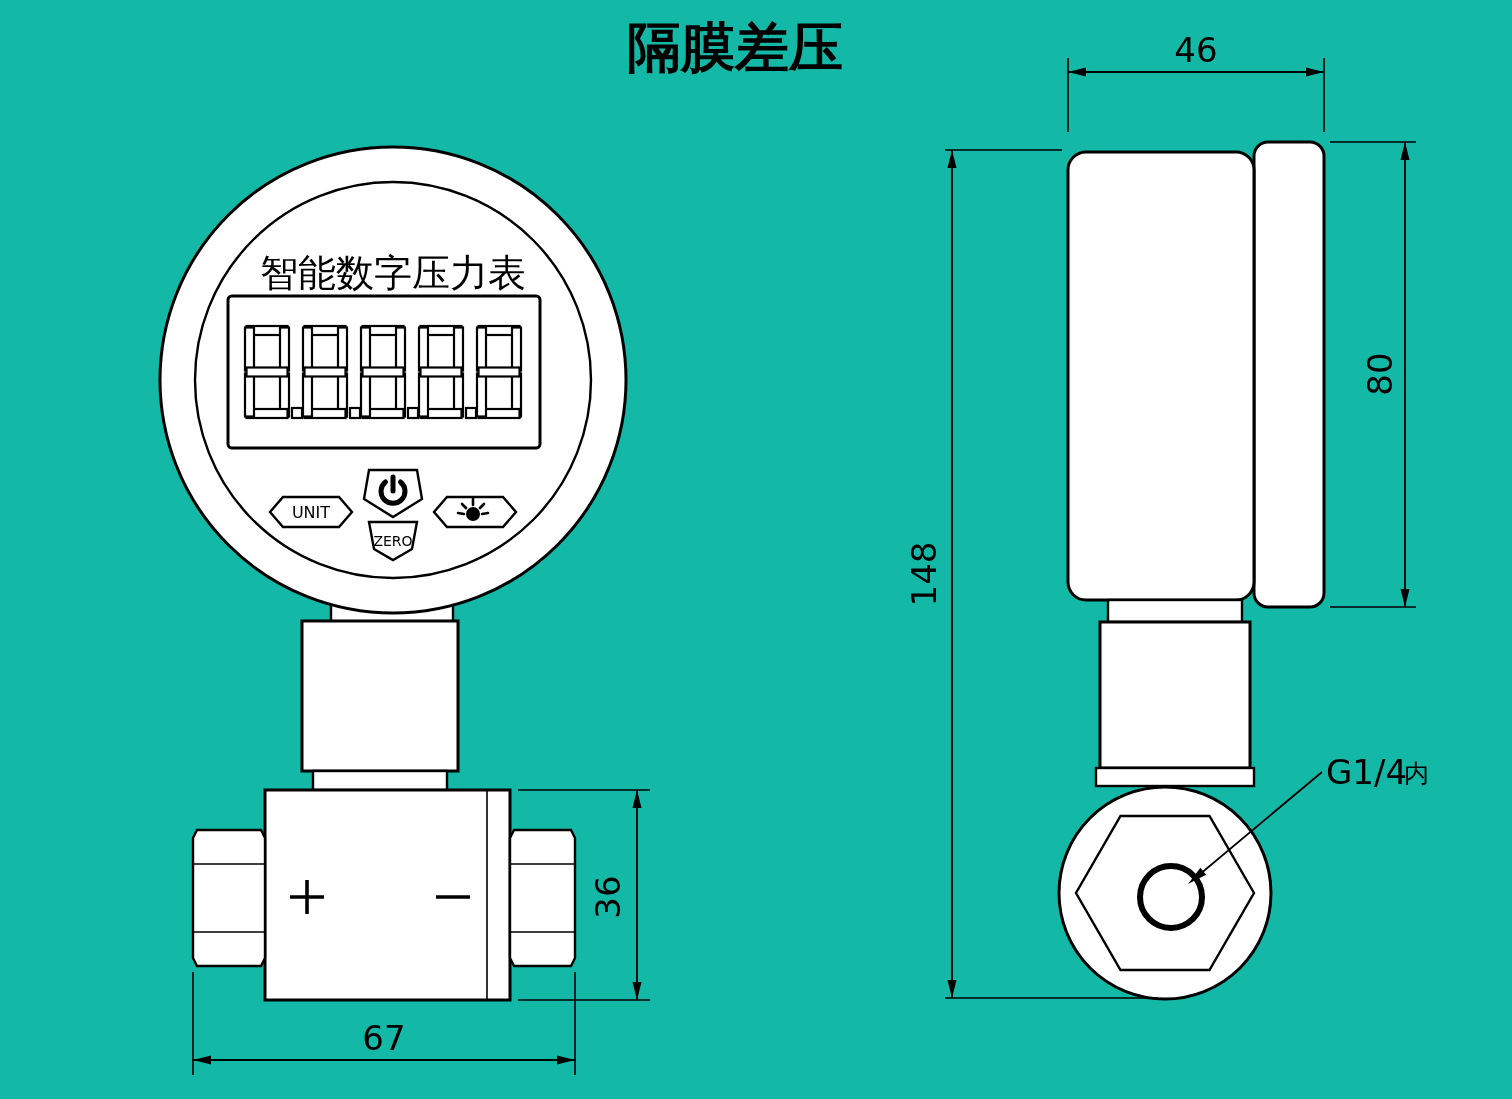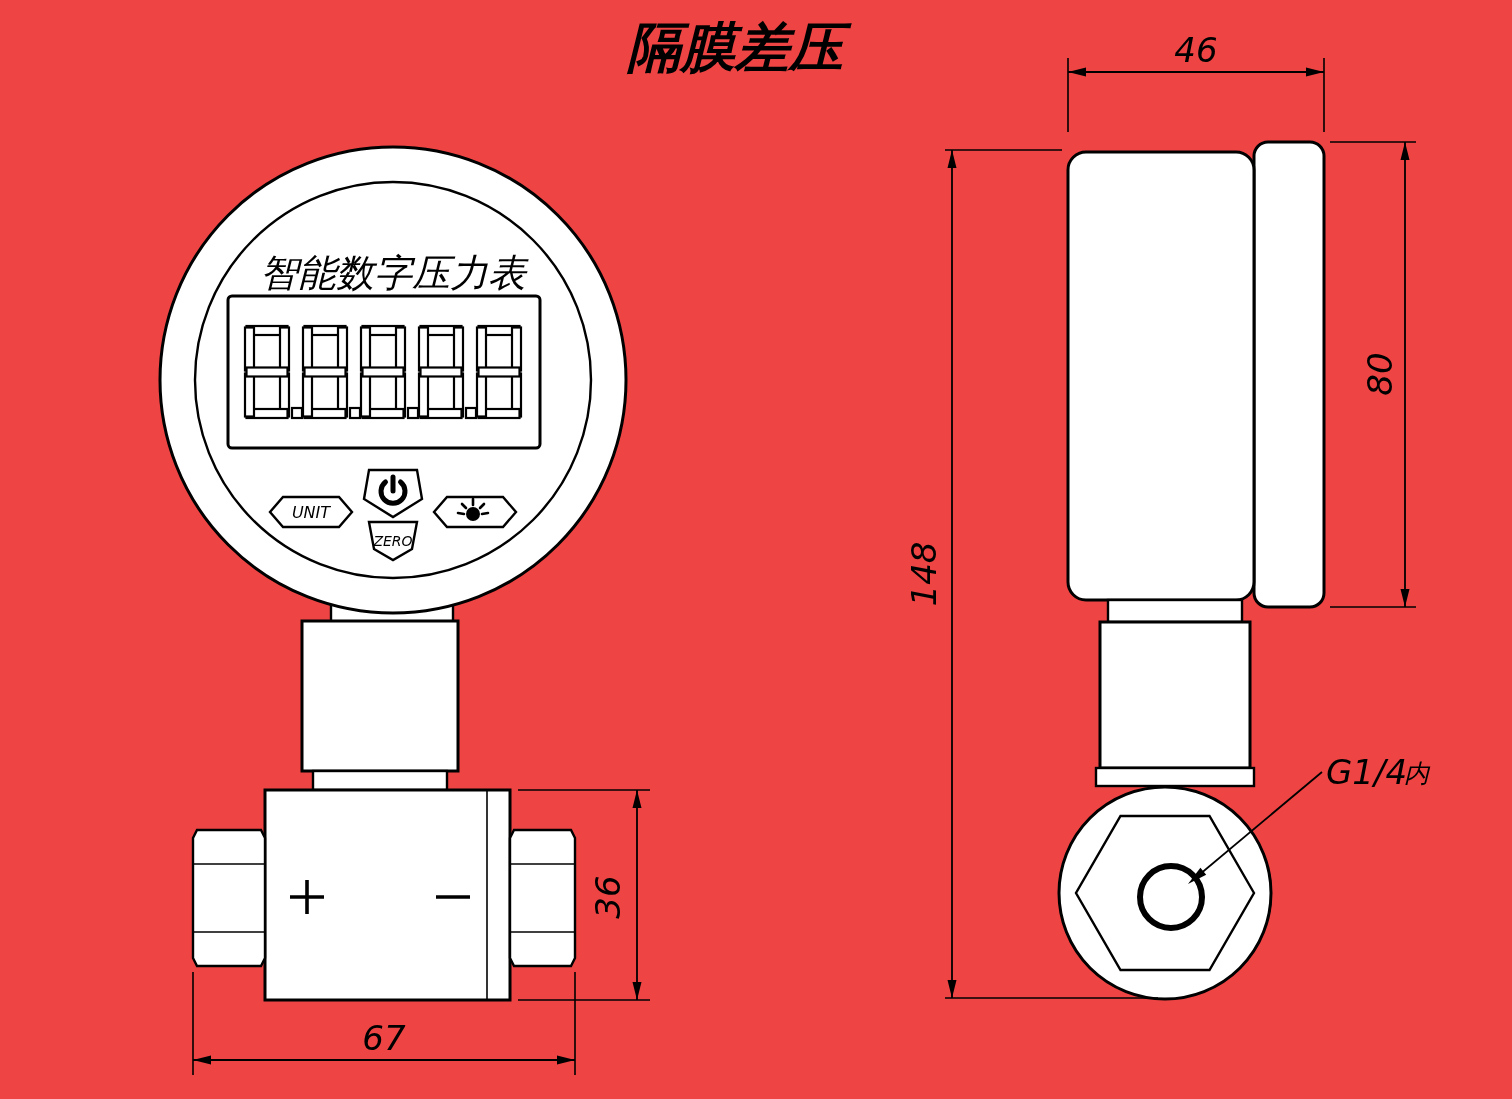--- a/index.html
+++ b/index.html
@@ -1,16 +1,16 @@
 <!DOCTYPE html>
 <html><head>
 <meta charset="utf-8">
 <style>
   html,body{margin:0;padding:0;background:#ffffff;}
-  .stage{width:1512px;height:1099px;position:relative;background:#ef4444;overflow:hidden;font-style:italic;}
+  .stage{width:1512px;height:1099px;position:relative;background:#14b8a6;overflow:hidden;}
   svg{display:block;}
   text{fill:#000;font-family:"DejaVu Sans","Liberation Sans",sans-serif;}
   .outline{fill:#ffffff;stroke:#000000;stroke-width:3;}
   .outline2{fill:#ffffff;stroke:#000000;stroke-width:2.4;}
   .thin{stroke:#000000;stroke-width:1.6;fill:none;}
   .dimline{stroke:#000000;stroke-width:1.8;fill:none;}
   .arrow{fill:#000000;stroke:none;}
   .dimtext{font-size:34px;}
   .cjk{font-weight:bold;}
 </style>

